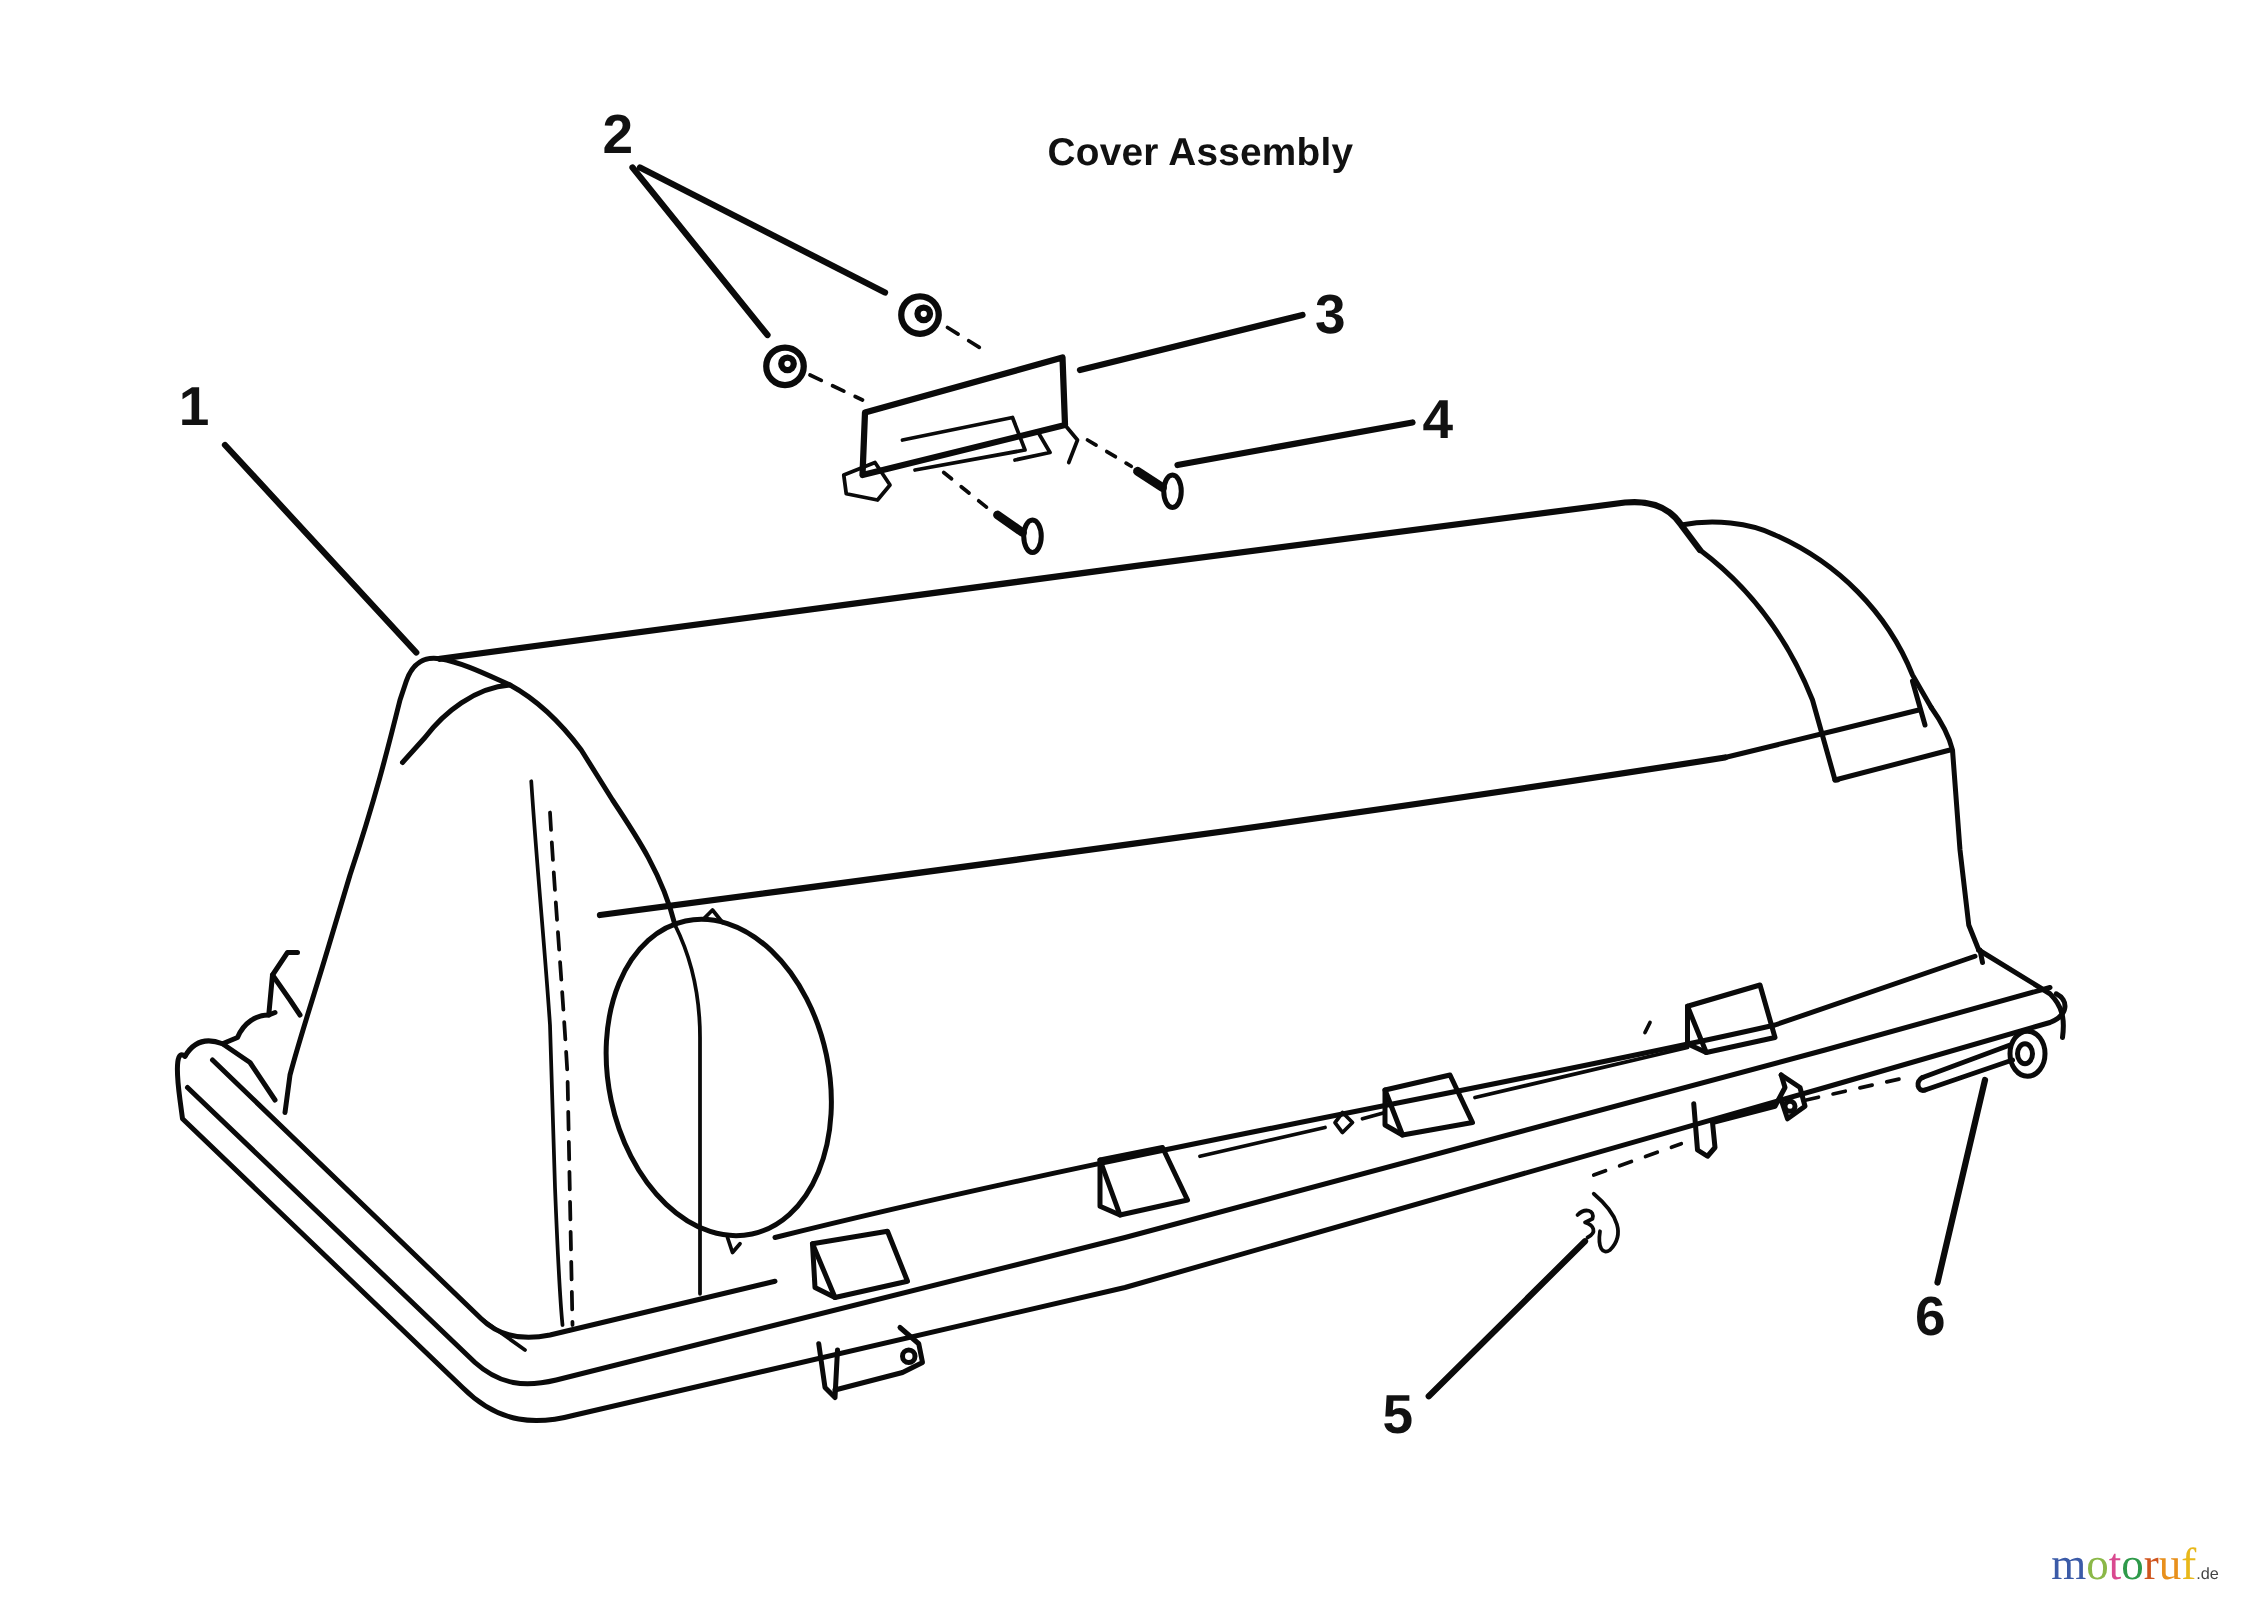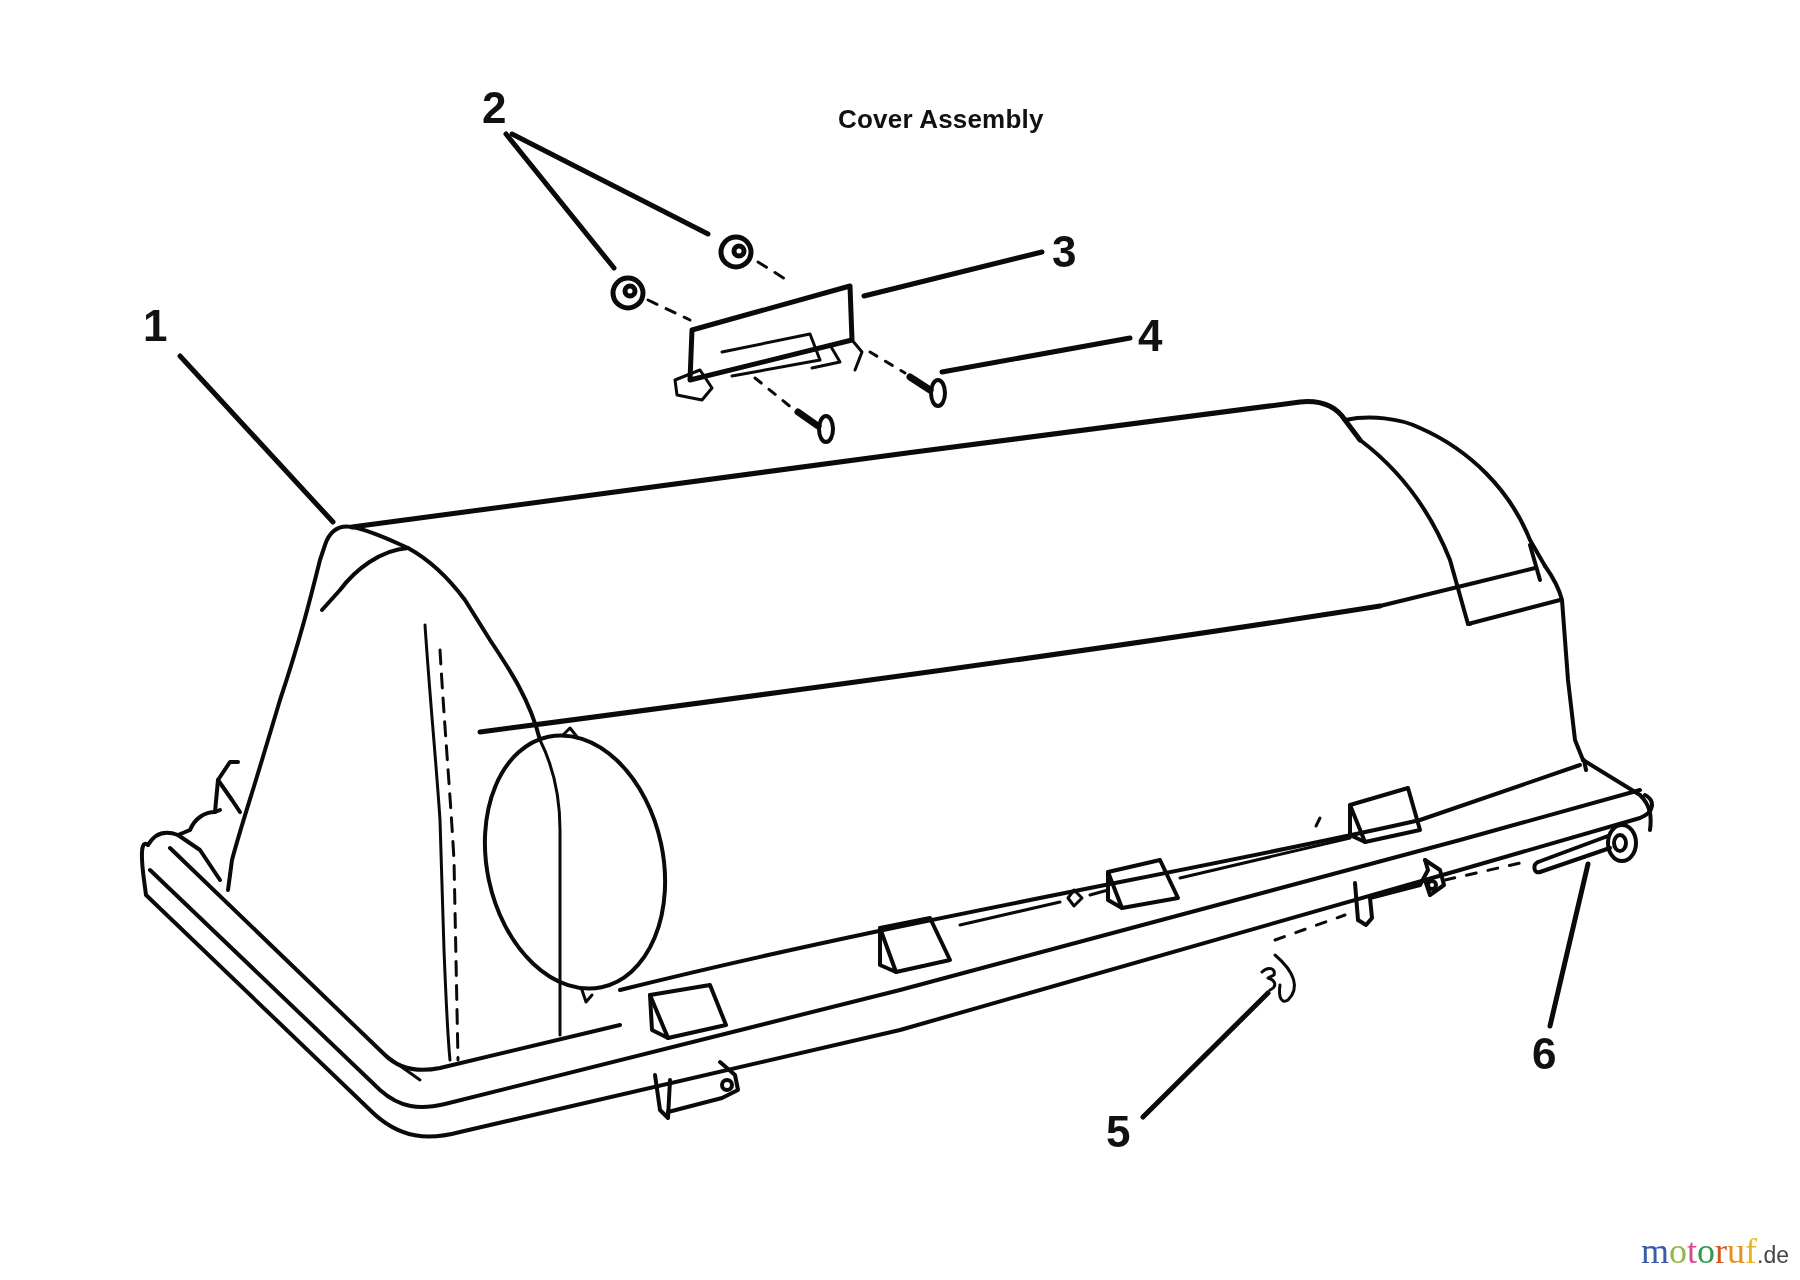--- a/index.html
+++ b/index.html
@@ -1,24 +1,24 @@
 <!DOCTYPE html>
 <html><head>
 <meta charset="utf-8">
 <style>
   html, body { margin: 0; padding: 0; background: #ffffff; }
   body { width: 1800px; height: 1280px; position: relative; overflow: hidden;
          font-family: "Liberation Sans", sans-serif; }
   #diagram { position: absolute; left: 0; top: 0; width: 1800px; height: 1280px; }
-  .title { position: absolute; left: 838px; top: 104px; font-size: 26px; font-weight: bold;
+  .title { position: absolute; left: 838px; top: 104px; font-size: 31px; font-weight: bold;
            color: #111; letter-spacing: 0.2px; white-space: nowrap; }
   .callout { position: absolute; font-size: 44px; font-weight: bold; color: #111; line-height: 1; }
   .watermark { position: absolute; left: 1641px; top: 1233px; font-family: "Liberation Serif", serif;
                font-size: 36px; line-height: 1; white-space: nowrap; }
-  .watermark .tld { font-family: "Liberation Sans", sans-serif; font-size: 23px; }
+  .watermark .tld { font-family: "Liberation Sans", sans-serif; font-size: 13px; }
   svg path, svg line, svg ellipse, svg polyline, svg polygon, svg circle {
     fill: none; stroke: #0a0a0a; stroke-linecap: round; stroke-linejoin: round; }
 </style>
 </head>
 <body>
 
 <div id="diagram">
   <svg width="1800" height="1280" viewBox="0 0 1800 1280">
 
     <g stroke-width="4">

